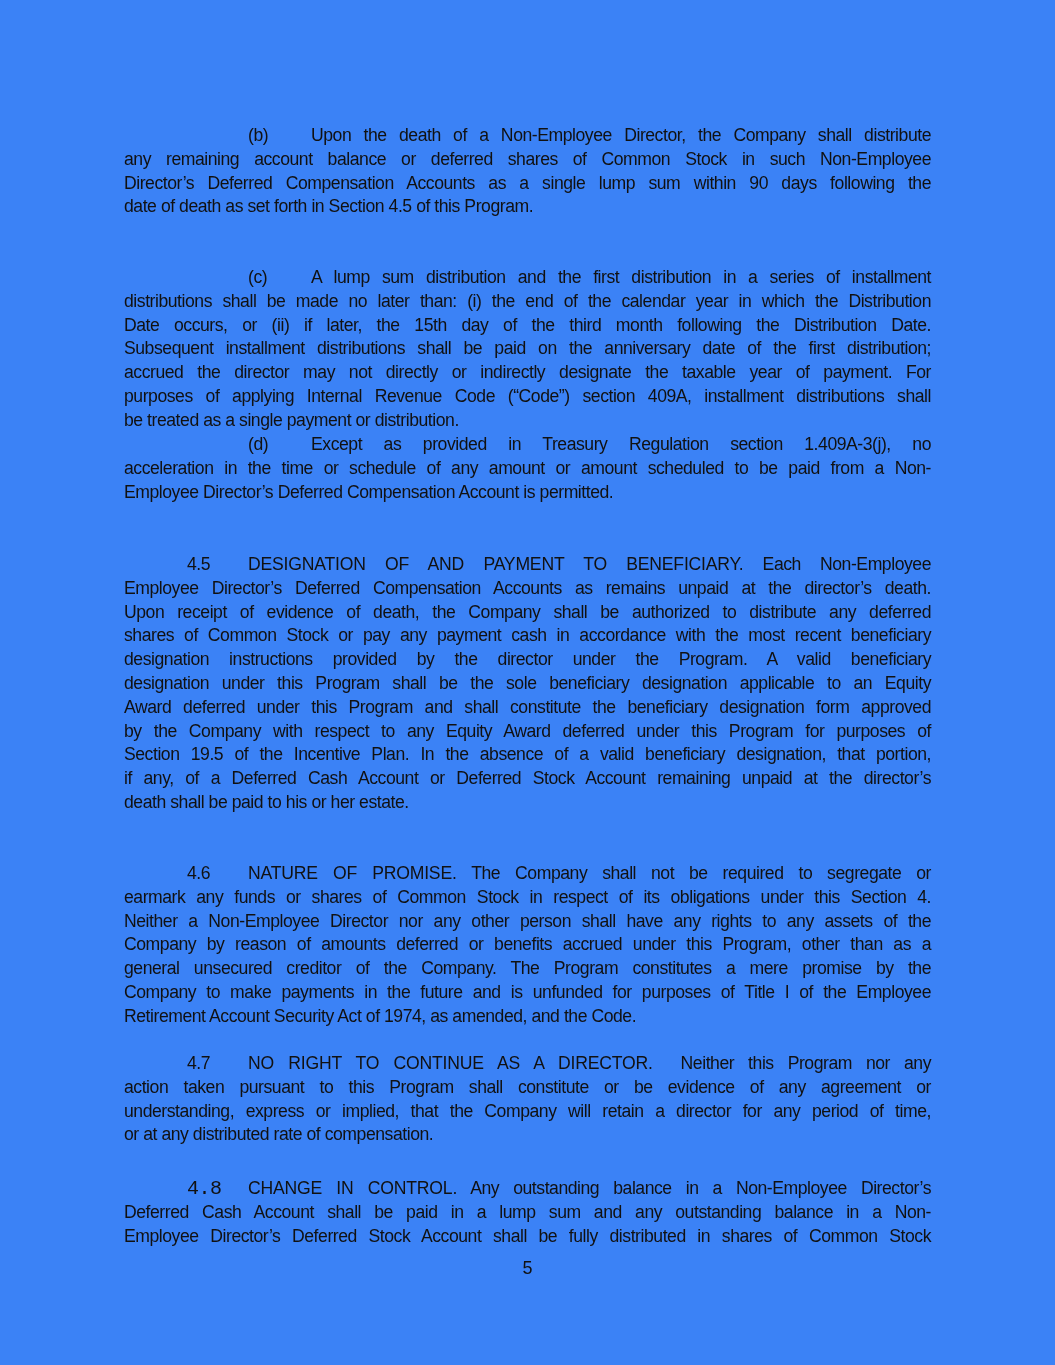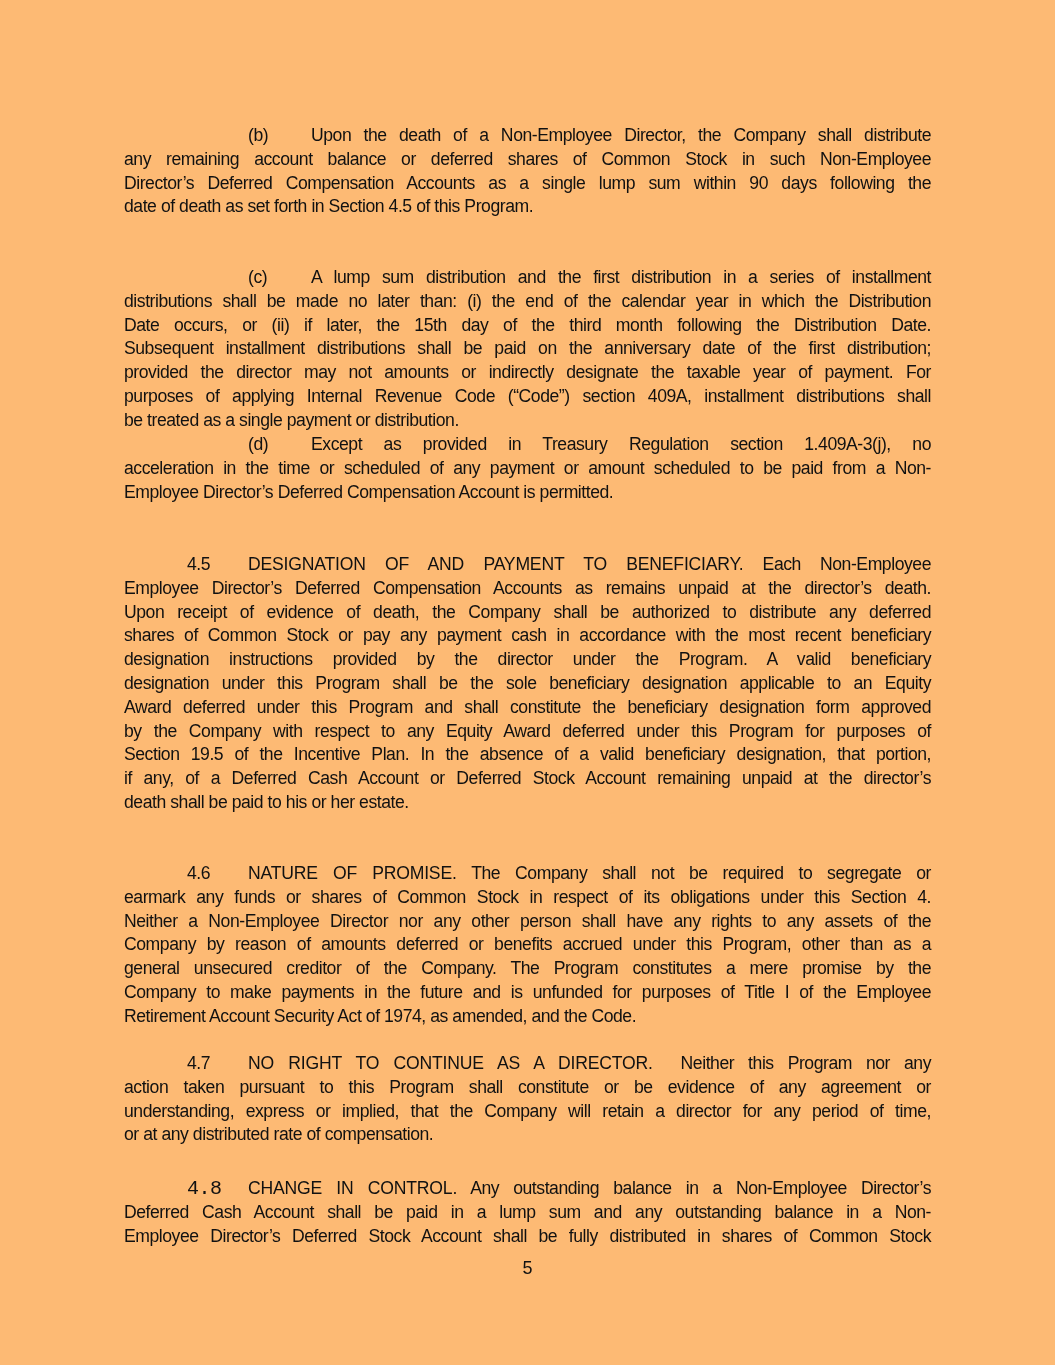--- a/index.html
+++ b/index.html
@@ -13,21 +13,21 @@
       position: relative;
       overflow: hidden;
       color: #111111;
       font-family: "Liberation Sans", sans-serif;
     }
     .page {
       position: absolute;
       left: 0; top: 0;
       width: 1055px;
       height: 1365px;
-      background: #fdba74;
+      background: #3b82f6;
     }
     .para {
       position: absolute;
       left: 124px;
       width: 807px;
       font-size: 17.6px;
       line-height: 23.8px;
       letter-spacing: -0.45px;
       transform-origin: 0 0;
     }
@@ -82,28 +82,28 @@
     <span class="line">any remaining account balance or deferred shares of Common Stock in such Non-Employee</span>
     <span class="line">Director’s Deferred Compensation Accounts as a single lump sum within 90 days following the</span>
     <span class="line last">date of death as set forth in Section 4.5 of this Program.</span>
   </div>
 
   <div class="para" style="top:226px;margin-top:40px;">
     <span class="line indent-sub"><span class="marker">(c)</span><span>A lump sum distribution and the first distribution in a series of installment</span></span>
     <span class="line">distributions shall be made no later than: (i) the end of the calendar year in which the Distribution</span>
     <span class="line">Date occurs, or (ii) if later, the 15th day of the third month following the Distribution Date.</span>
     <span class="line">Subsequent installment distributions shall be paid on the anniversary date of the first distribution;</span>
-    <span class="line">provided the director may not amounts or indirectly designate the taxable year of payment. For</span>
+    <span class="line">accrued the director may not directly or indirectly designate the taxable year of payment. For</span>
     <span class="line">purposes of applying Internal Revenue Code (“Code”) section 409A, installment distributions shall</span>
     <span class="line last">be treated as a single payment or distribution.</span>
   </div>
 
   <div class="para" style="top:433px;">
     <span class="line indent-sub"><span class="marker">(d)</span><span>Except as provided in Treasury Regulation section 1.409A-3(j), no</span></span>
-    <span class="line">acceleration in the time or scheduled of any payment or amount scheduled to be paid from a Non-</span>
+    <span class="line">acceleration in the time or schedule of any amount or amount scheduled to be paid from a Non-</span>
     <span class="line last">Employee Director’s Deferred Compensation Account is permitted.</span>
   </div>
 
   <div class="para" style="top:529px;">
     <span class="line indent-sec"><span class="sec-num">4.5</span><span class="heading">DESIGNATION OF AND PAYMENT TO BENEFICIARY.</span> <span>Each Non-Employee</span></span>
     <span class="line">Employee Director’s Deferred Compensation Accounts as remains unpaid at the director’s death.</span>
     <span class="line">Upon receipt of evidence of death, the Company shall be authorized to distribute any deferred</span>
     <span class="line">shares of Common Stock or pay any payment cash in accordance with the most recent beneficiary</span>
     <span class="line">designation instructions provided by the director under the Program. A valid beneficiary</span>
     <span class="line">designation under this Program shall be the sole beneficiary designation applicable to an Equity</span>

